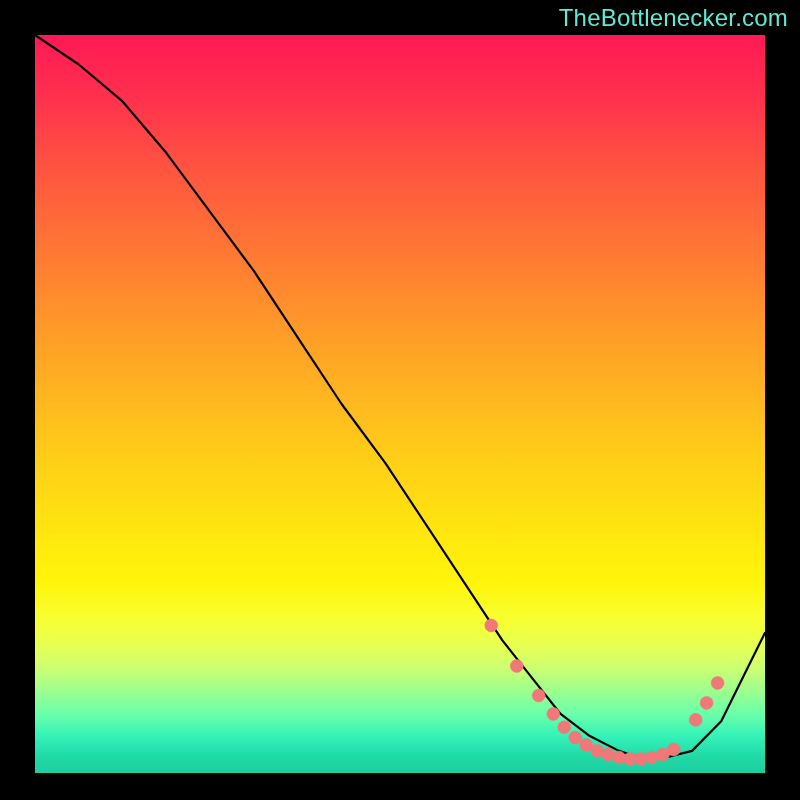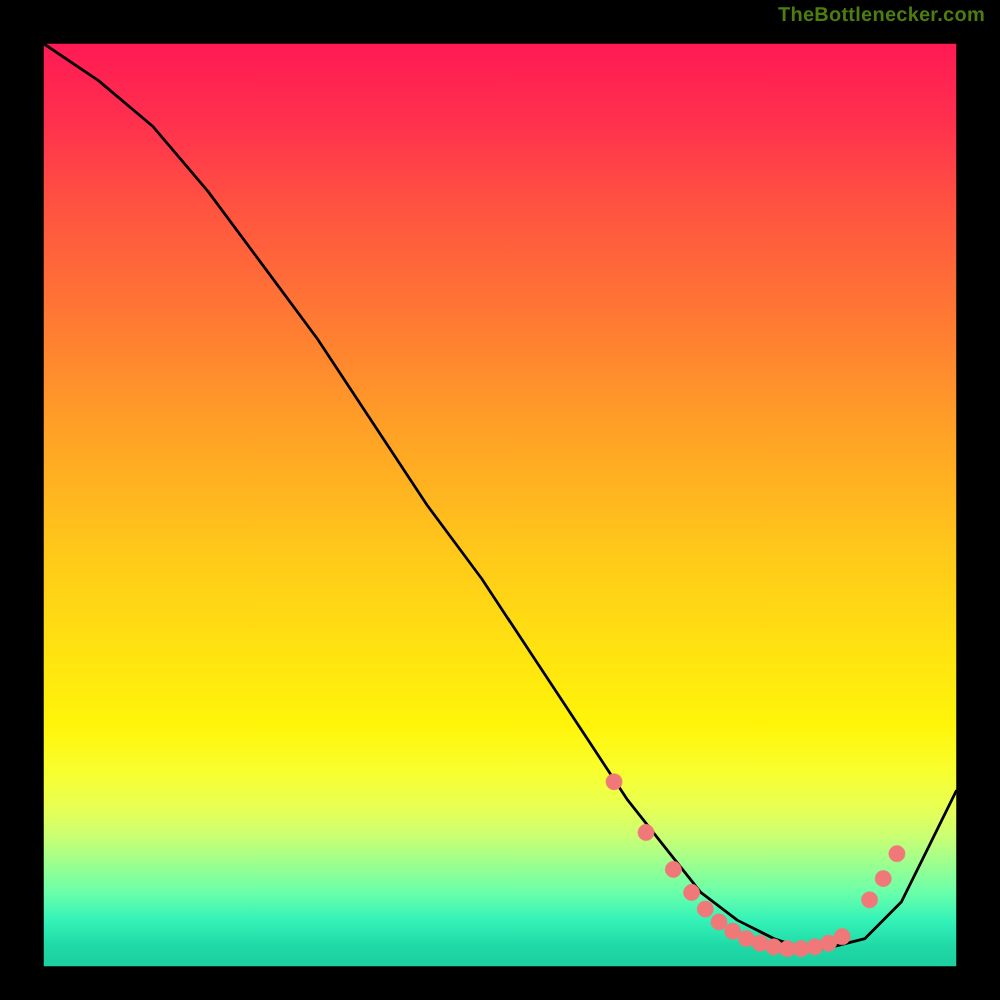--- a/index.html
+++ b/index.html
@@ -7,23 +7,23 @@
     width: 800px;
     height: 800px;
     background: #000;
     position: relative;
     font-family: Arial, Helvetica, sans-serif;
   }
   .attribution {
     position: absolute;
     top: 4px;
     right: 12px;
-    font-size: 16px;
-    font-weight: 700;
-    color: #4d7c0f;
+    font-size: 24px;
+    font-weight: 400;
+    color: #5eead4;
     letter-spacing: 0.2px;
   }
   .plot-frame {
     position: absolute;
     top: 35px;
     left: 35px;
     width: 730px;
     height: 738px;
     background: #000;
   }

